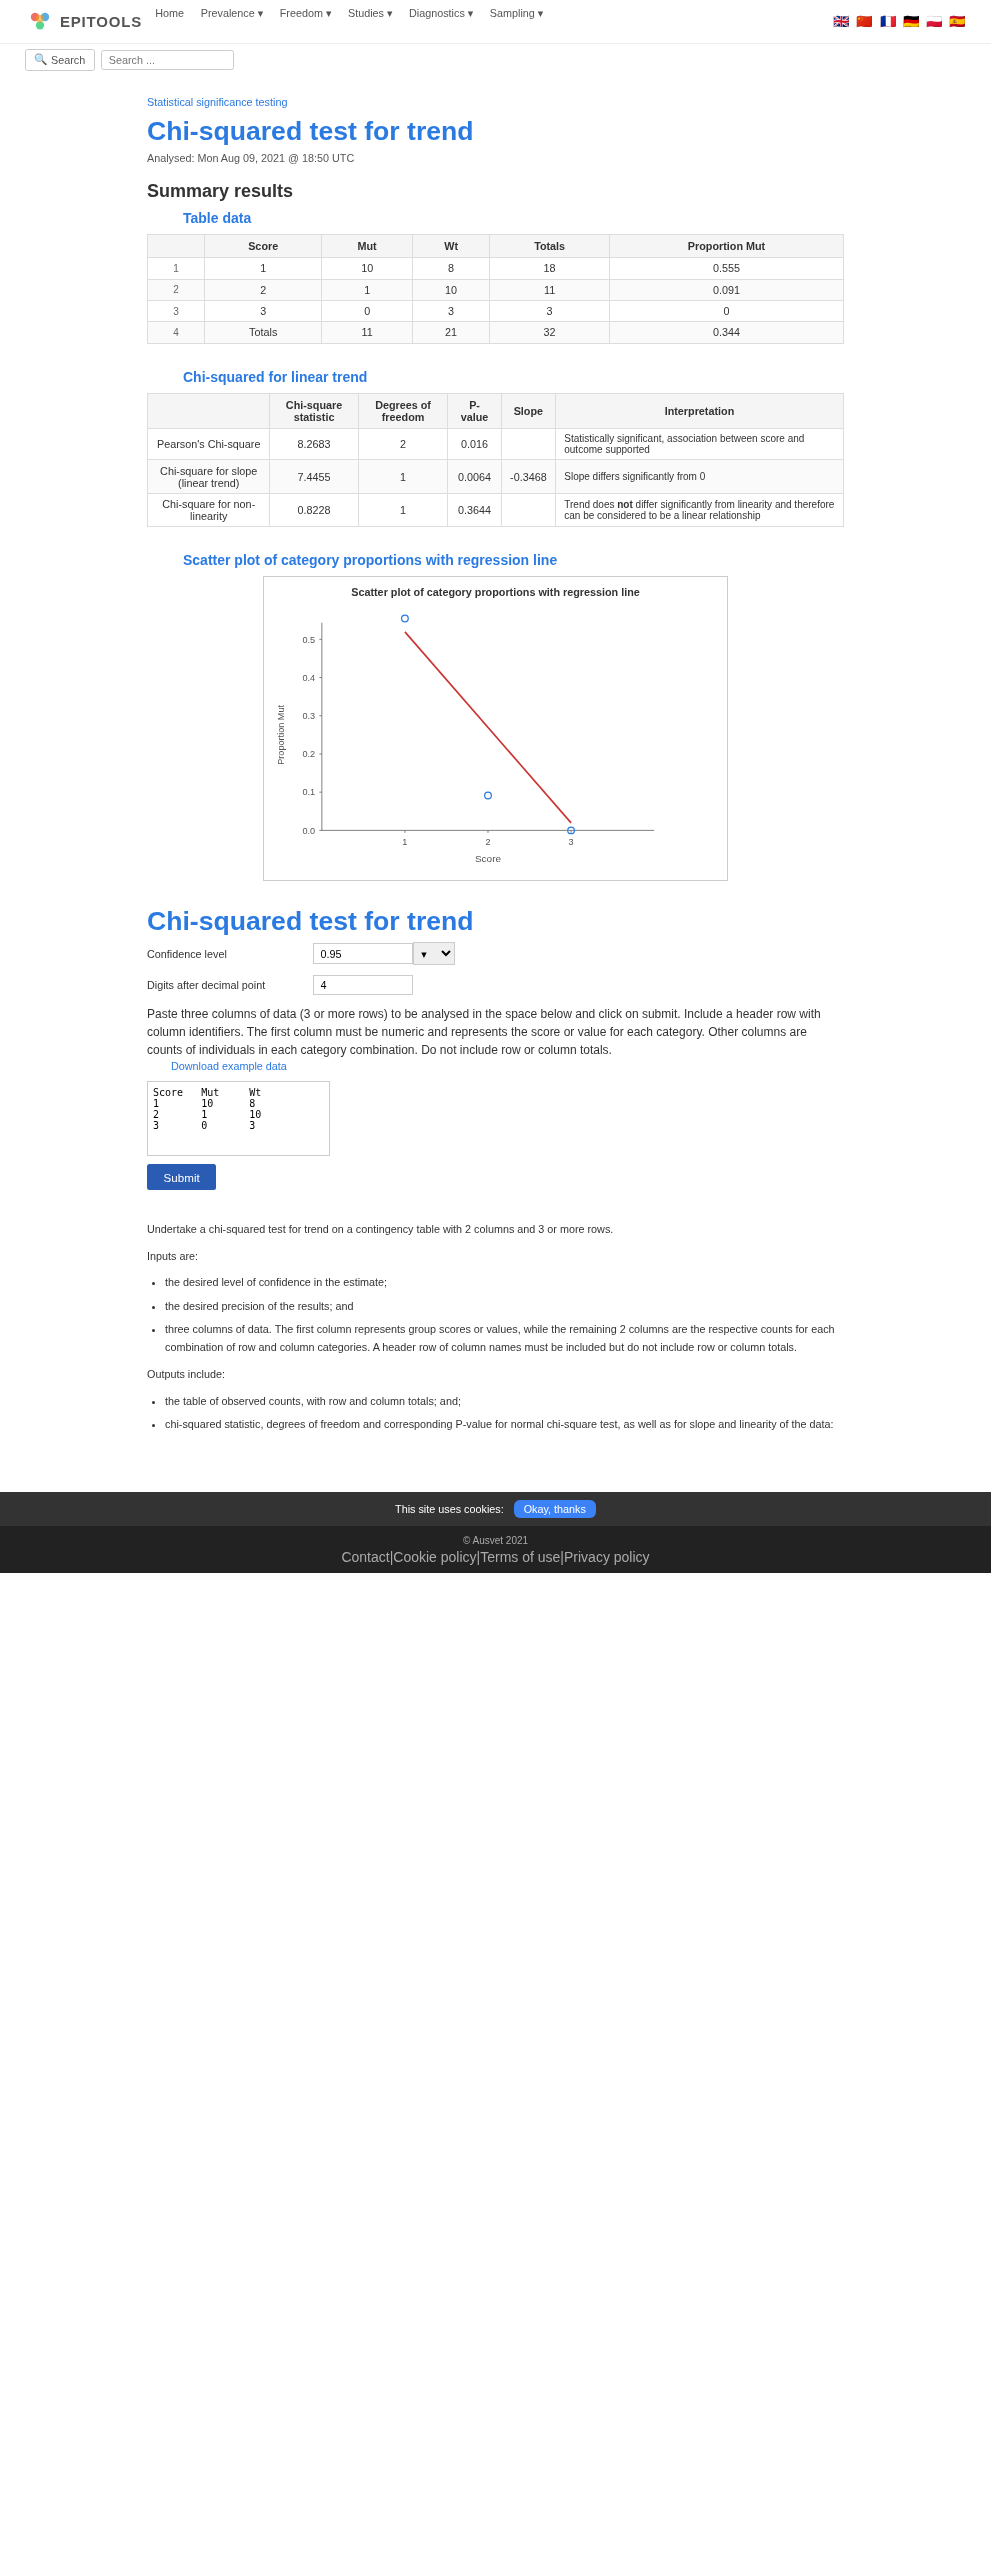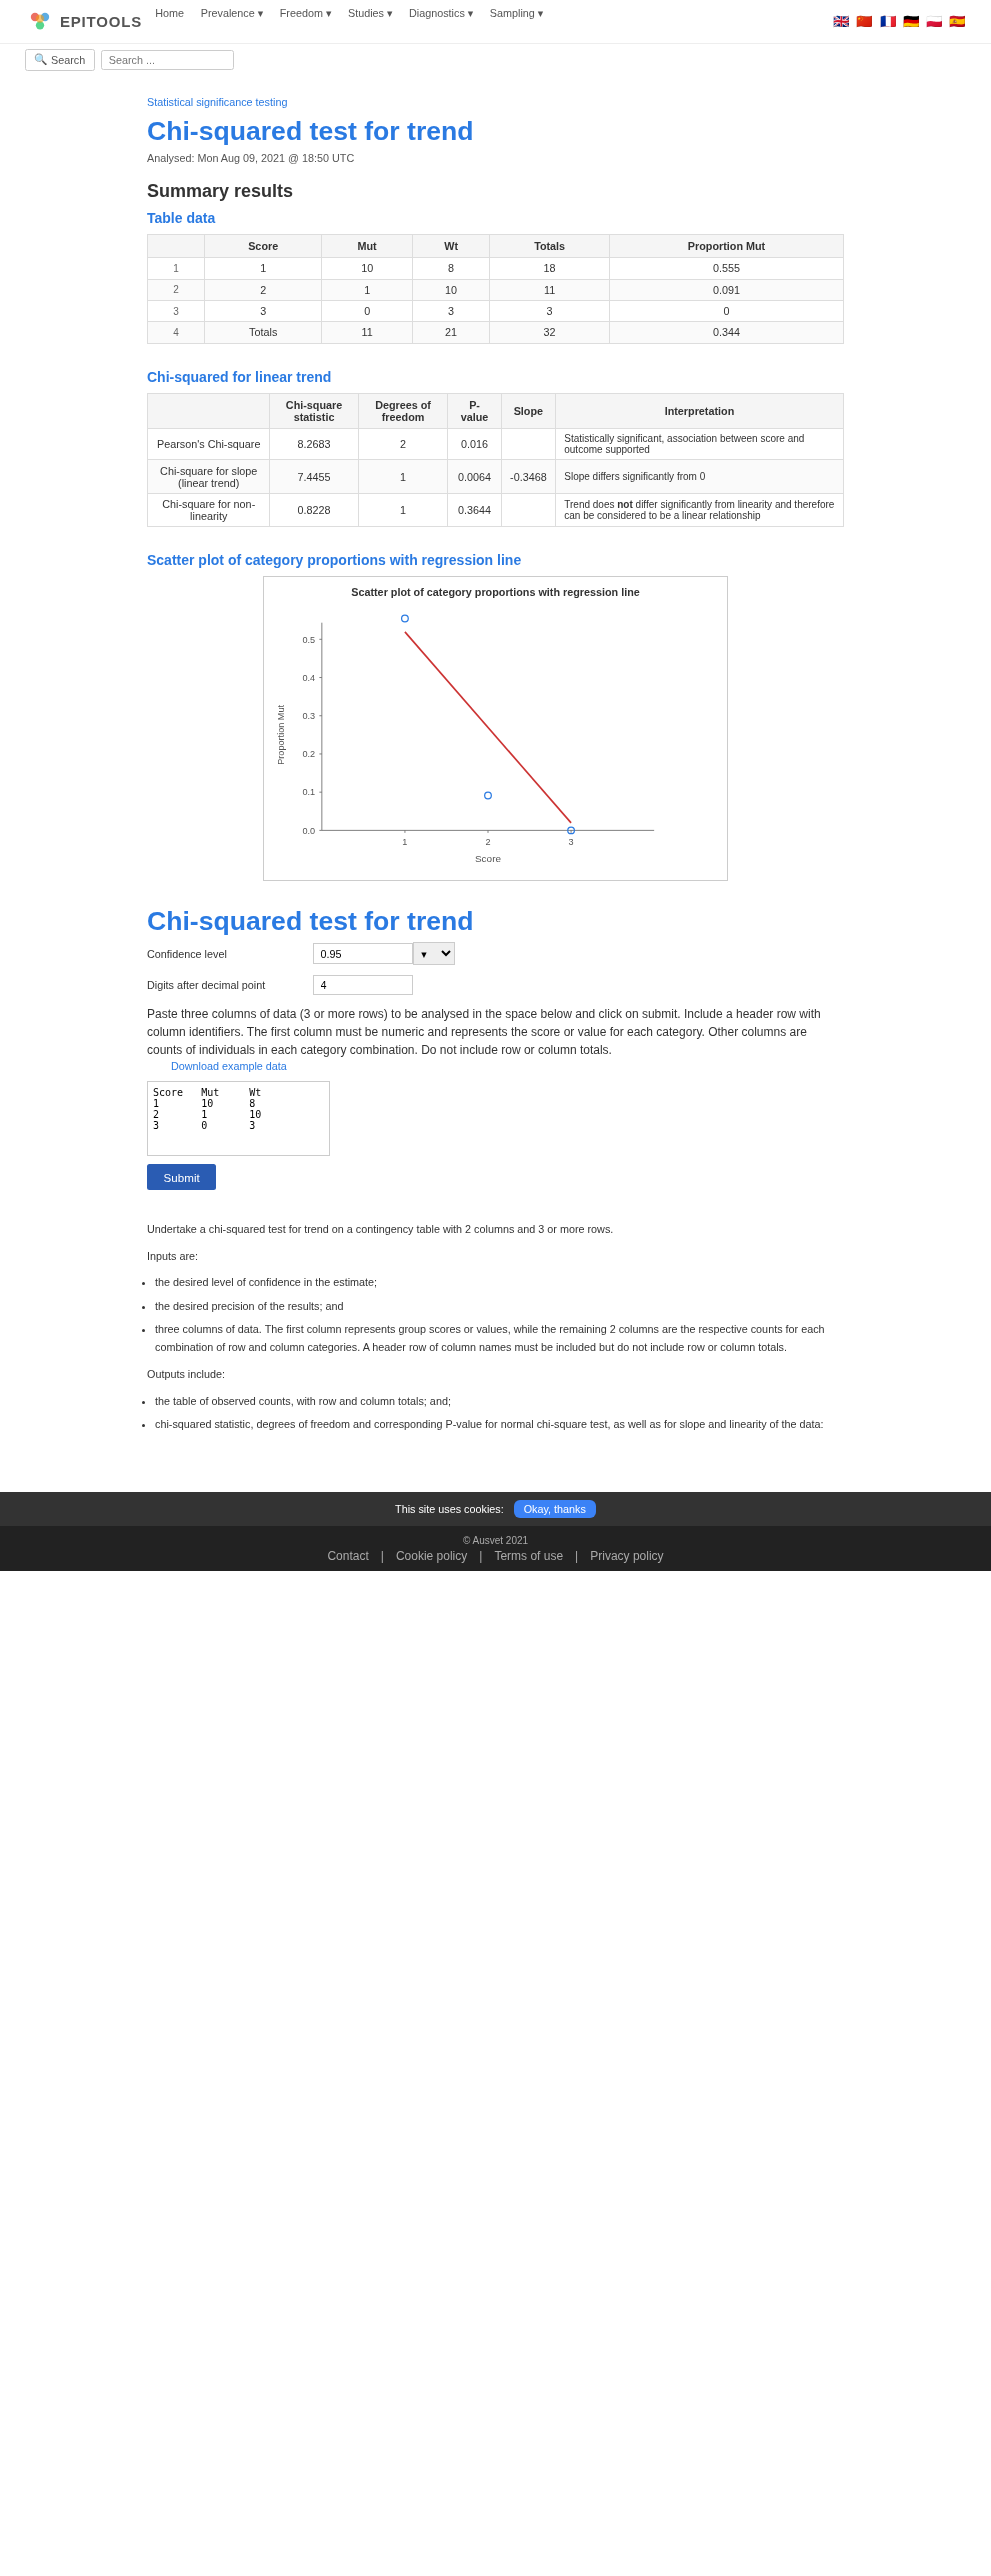--- a/index.html
+++ b/index.html
@@ -23,21 +23,21 @@
 
     
     .main { max-width: 747px; margin: 0 auto; padding: 16.6px 25px 50px 25px; }
 
     .breadcrumb { color: #2a7ae2; font-size: 10.8px; margin-bottom: 8.3px; cursor: pointer; }
 
     h1.page-title { font-size: 26.6px; color: #2a7ae2; font-weight: bold; margin-bottom: 5px; }
     .analysed-line { font-size: 10.8px; color: #555; margin-bottom: 16.6px; }
 
     h2.section-title { font-size: 18px; color: #333; font-weight: bold; margin-bottom: 8.3px; }
-    h3.sub-title { font-size: 14px; color: #2a7ae2; margin-bottom: 8.3px; }
+    h3.sub-title { font-size: 14px; color: #2a7ae2; margin-bottom: 8.3px; margin-left: 36px; }
 
     
     table { border-collapse: collapse; width: 100%; font-size: 10.8px; margin-bottom: 16.6px; }
     th { background: #f5f5f5; border: 0.8px solid #ddd; padding: 5px 8.3px; text-align: center; font-weight: bold; }
     td { border: 0.8px solid #ddd; padding: 4.2px 8.3px; text-align: center; }
     tr:nth-child(even) td { background: #fafafa; }
     .row-num { color: #666; font-size: 10px; }
 
     
     .section-gap { margin-top: 25px; }
@@ -56,28 +56,28 @@
     .form-select { border: 0.8px solid #ccc; padding: 3.3px 3.3px; font-size: 10.8px; width: 42px; }
 
     .desc-text { font-size: 12px; color: #333; margin-bottom: 1px; line-height: 1.5; }
     .download-link { color: #2a7ae2; font-size: 10.8px; cursor: pointer; text-decoration: none; display: block; margin-bottom: 8.3px; padding-left: 24px; }
     .data-textarea { border: 0.8px solid #ccc; font-size: 10px; font-family: monospace; padding: 5px; width: 183px; height: 75px; resize: none; display: block; }
 
     .submit-btn { background: #2a5cb3; color: #fff; border: none; padding: 6.6px 16.6px; font-size: 11.6px; border-radius: 2.5px; cursor: pointer; margin-top: 8.3px; margin-bottom: 13.3px; }
 
     .description-block { margin-top: 16.6px; font-size: 10.8px; line-height: 1.7; color: #333; }
     .description-block p { margin-bottom: 8.3px; }
-    ul.bullet-list { margin-left: 8px; margin-bottom: 8.3px; }
+    ul.bullet-list { margin-left: 18px; margin-bottom: 8.3px; }
     ul.bullet-list li { margin-bottom: 5px; }
 
     
     .cookie-bar { background: #333; color: #fff; text-align: center; padding: 8px; font-size: 10.8px; display: flex; justify-content: center; align-items: center; gap: 10px; }
     .cookie-ok-btn { background: #3b82f6; color: #fff; border: none; padding: 3.3px 10px; font-size: 10.8px; border-radius: 6px; cursor: pointer; }
     footer { background: #222; color: #aaa; text-align: center; padding: 8.3px; font-size: 10px; }
-    .footer-links { display: flex; justify-content: center; gap: 12px; font-size: 12px; color: #aaa; margin-top: 3.3px; }
+    .footer-links { display: flex; justify-content: center; gap: 0; font-size: 14px; color: #aaa; margin-top: 3.3px; }
 
     
     td.interp { text-align: left; font-size: 10px; }
     strong { font-weight: bold; }
   </style>
 </head>
 <body>
 
 <nav>
   <div class="nav-left">

